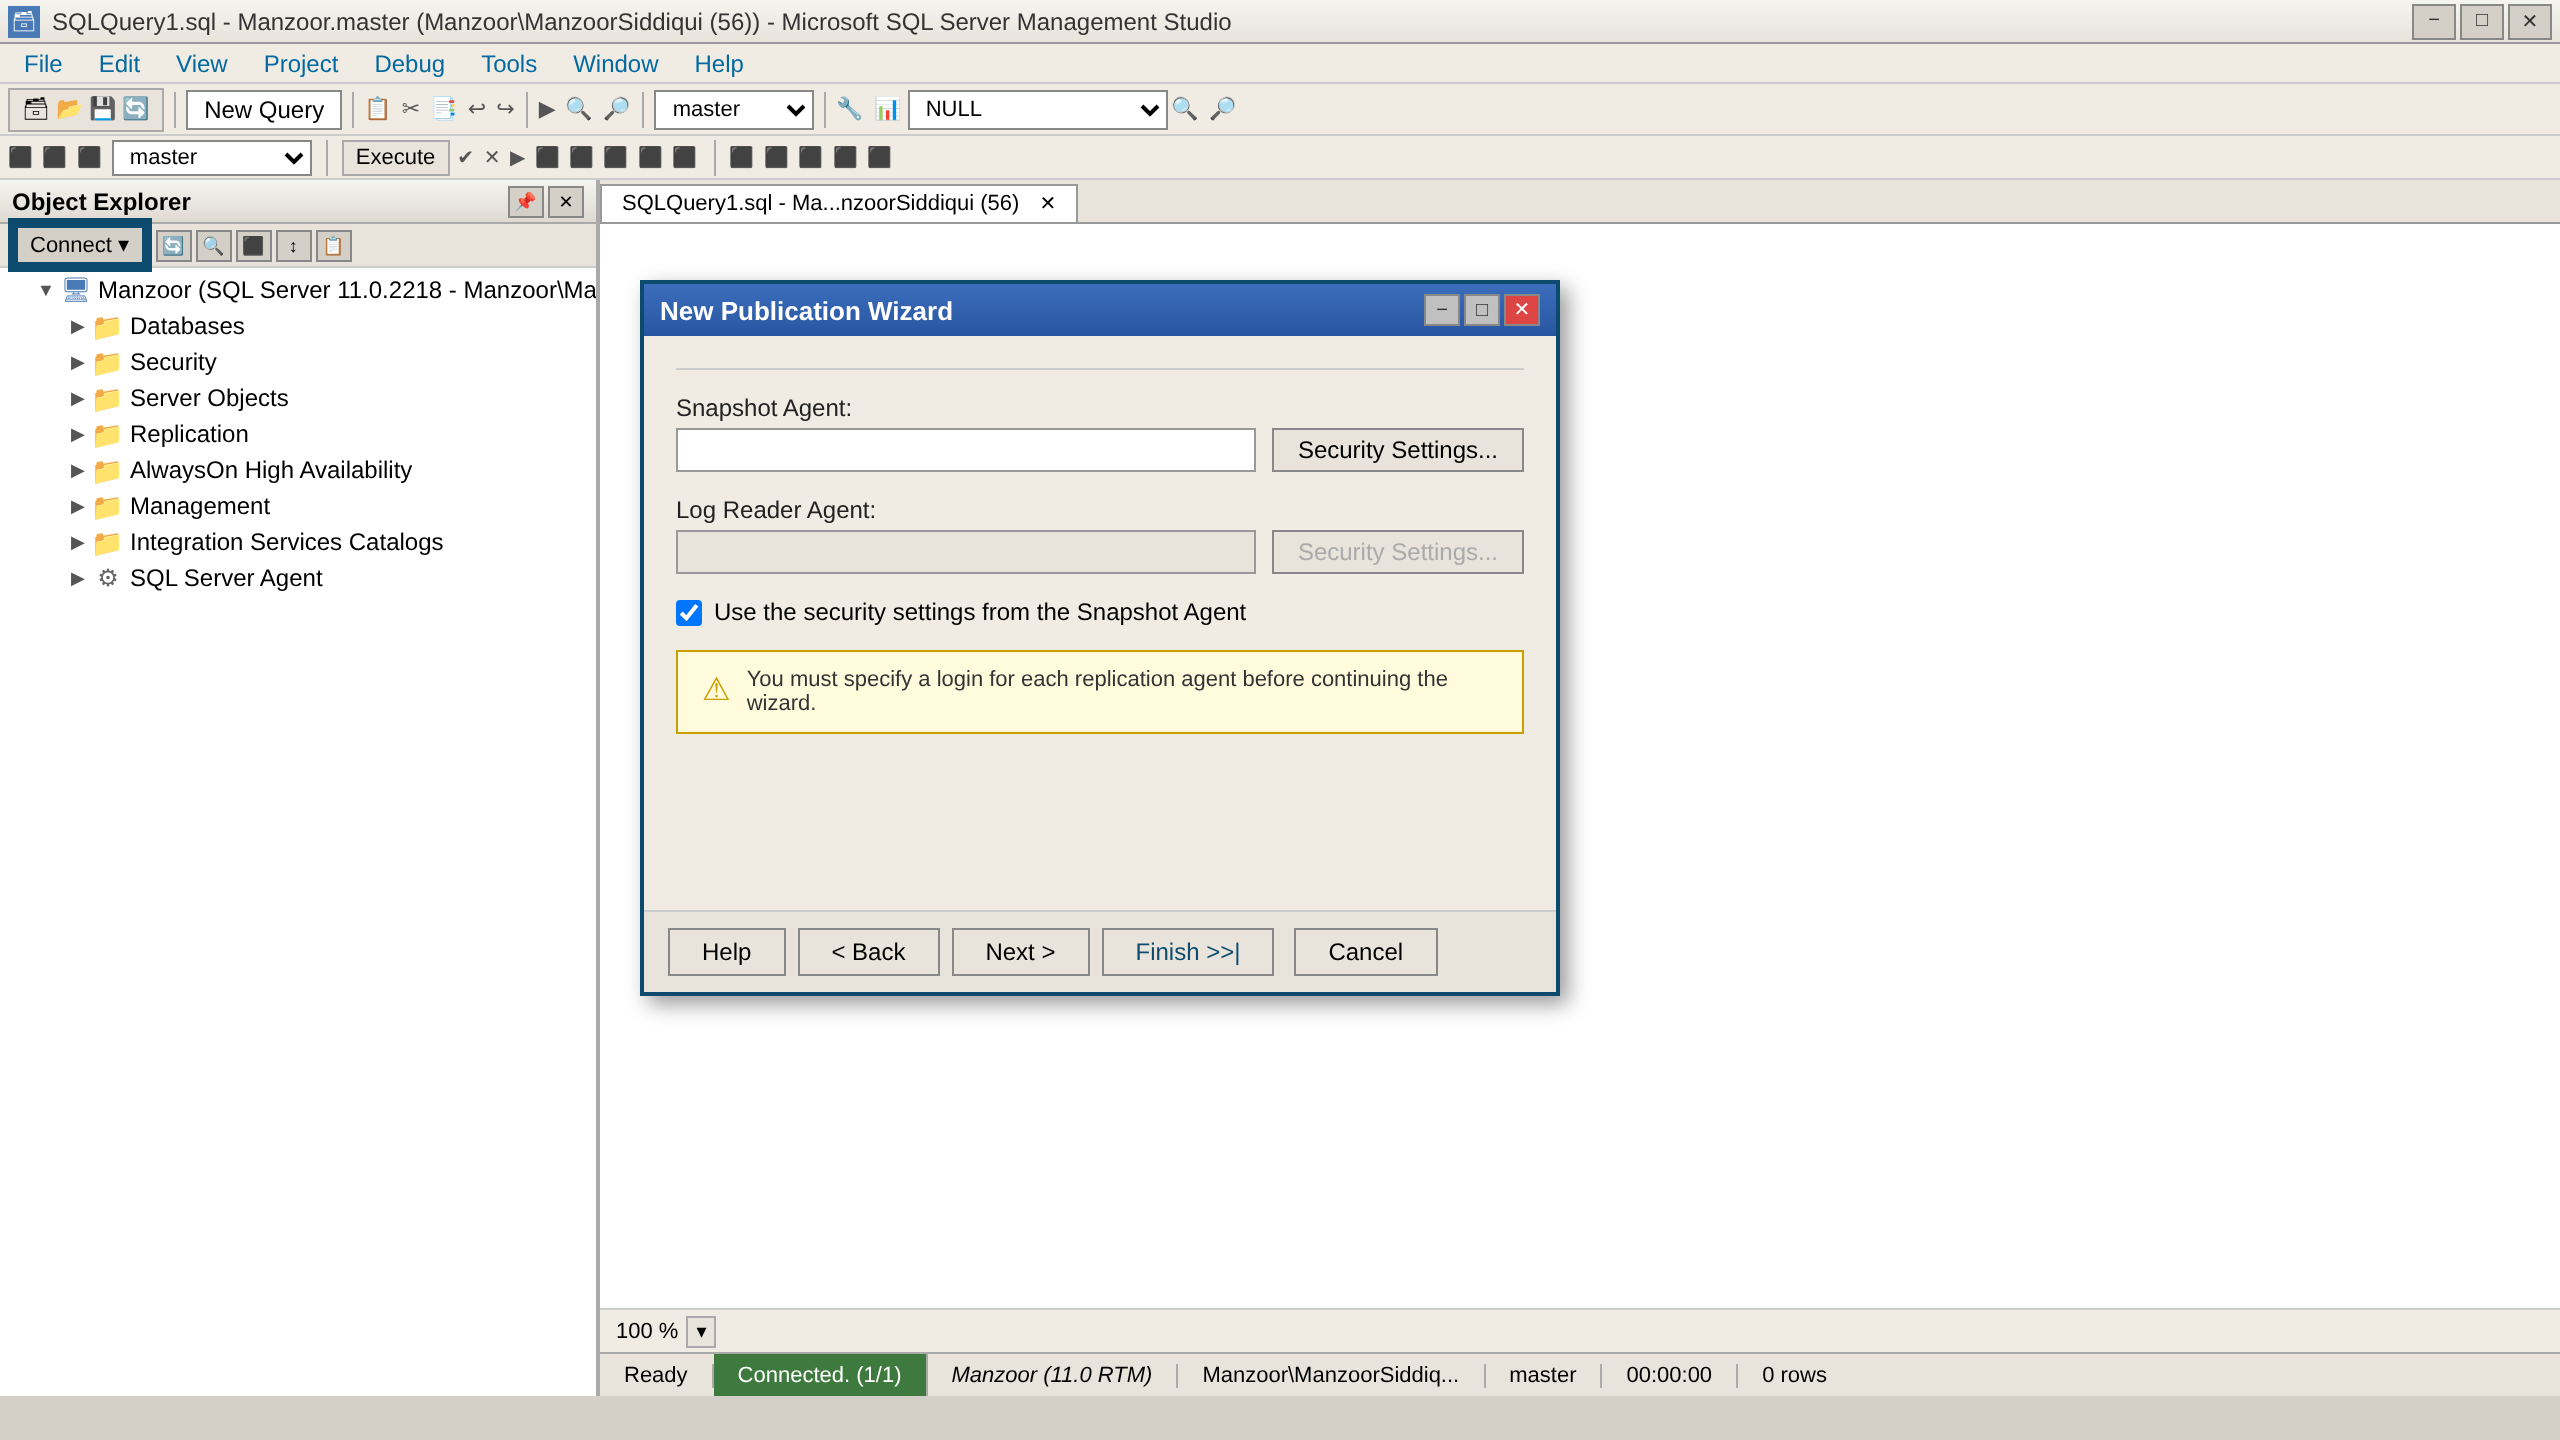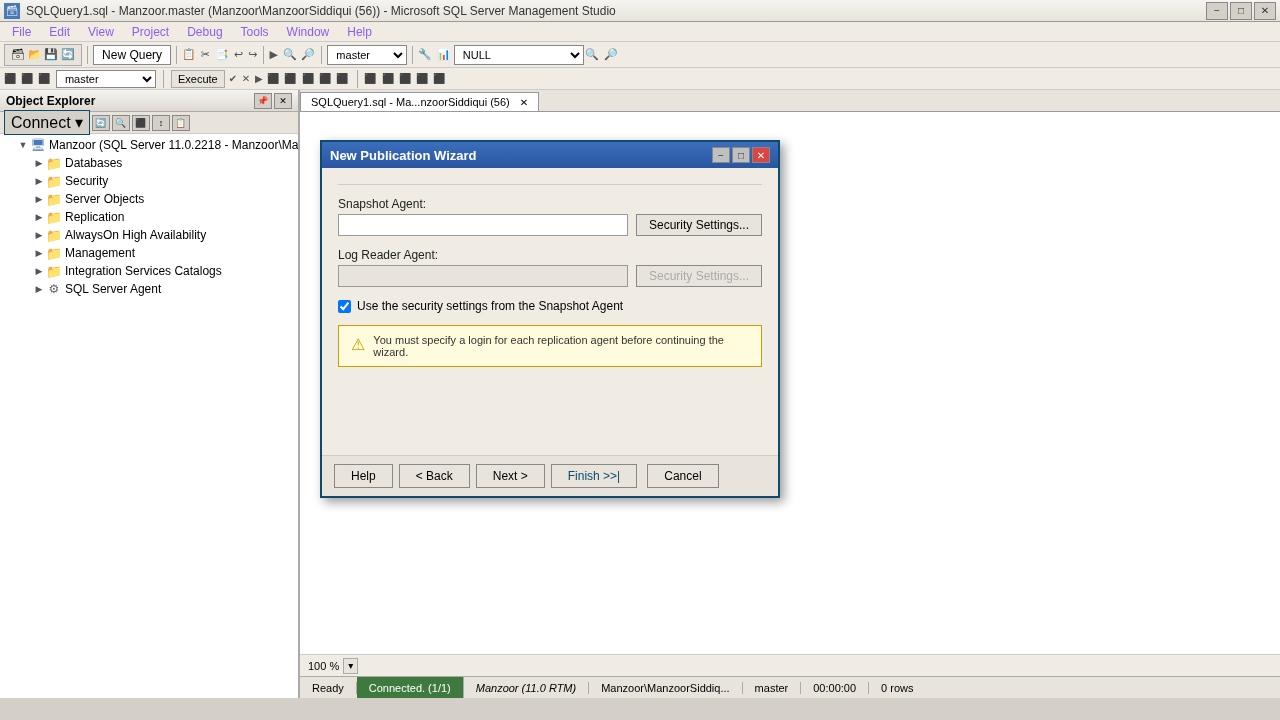--- a/index.html
+++ b/index.html
@@ -67,21 +67,21 @@
       display: flex;
       align-items: center;
       padding: 0 4px;
       border-bottom: 1px solid #ccc;
       gap: 2px;
     }
     .menu-item {
       padding: 2px 8px;
       cursor: pointer;
       font-size: 12px;
-      color: #8b5cf6;
+      color: #0369a1;
     }
 
     
     .toolbar {
       background: #f0ece4;
       height: 26px;
       display: flex;
       align-items: center;
       padding: 0 4px;
       border-bottom: 1px solid #ccc;
@@ -190,22 +190,22 @@
       border: 1px solid #888;
       font-size: 9px;
       cursor: pointer;
       display: flex;
       align-items: center;
       justify-content: center;
     }
     .oe-connect-btn {
       padding: 2px 6px;
       background: #d4d0c8;
-      border: 1px solid #0c4a6e;
-      font-size: 16px;
+      border: 5px solid #0c4a6e;
+      font-size: 11px;
       cursor: pointer;
       display: flex;
       align-items: center;
       gap: 2px;
     }
     .oe-tree {
       flex: 1;
       overflow: auto;
       padding: 2px 0;
     }

